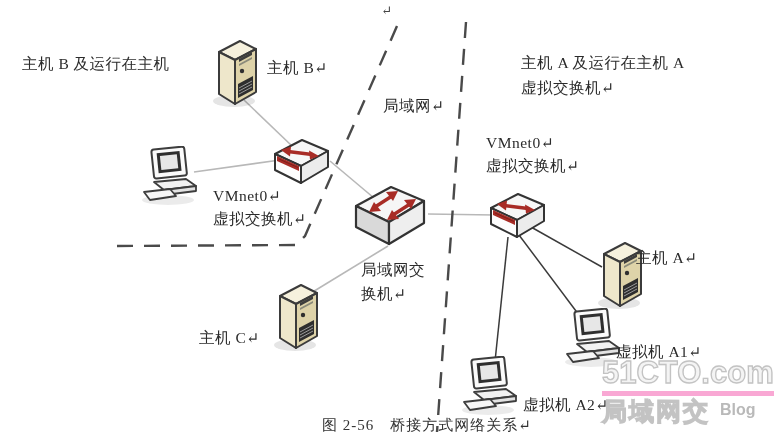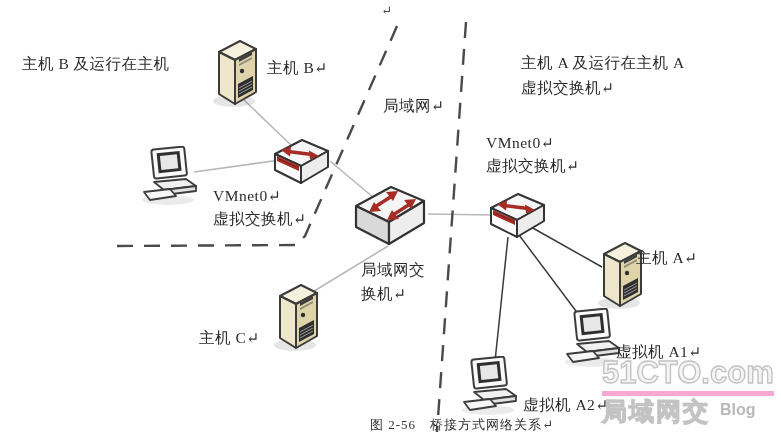--- a/index.html
+++ b/index.html
@@ -19,25 +19,24 @@
     font-size:15.5px;
     line-height:24px;
     letter-spacing:0.5px;
     white-space:nowrap;
     color:#2b2b2b;
   }
   .lbl span{display:block;}
   .caption{
     position:absolute;
     left:322px;top:416px;
-    font-size:13px;
+    font-size:15px;
     letter-spacing:1px;
     color:#333;
     white-space:nowrap;
-    margin-left:48px;
   }
   .pmark{
     position:absolute;
     left:381px;top:3px;
     font-size:13px;color:#444;
   }
   .watermark{
     position:absolute;
     left:602px;top:357px;
     width:172px;

